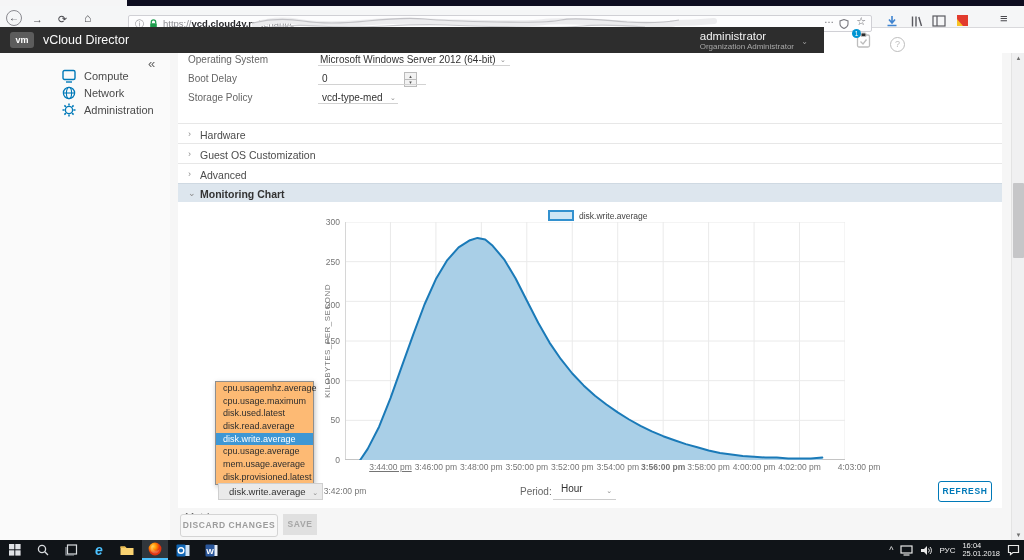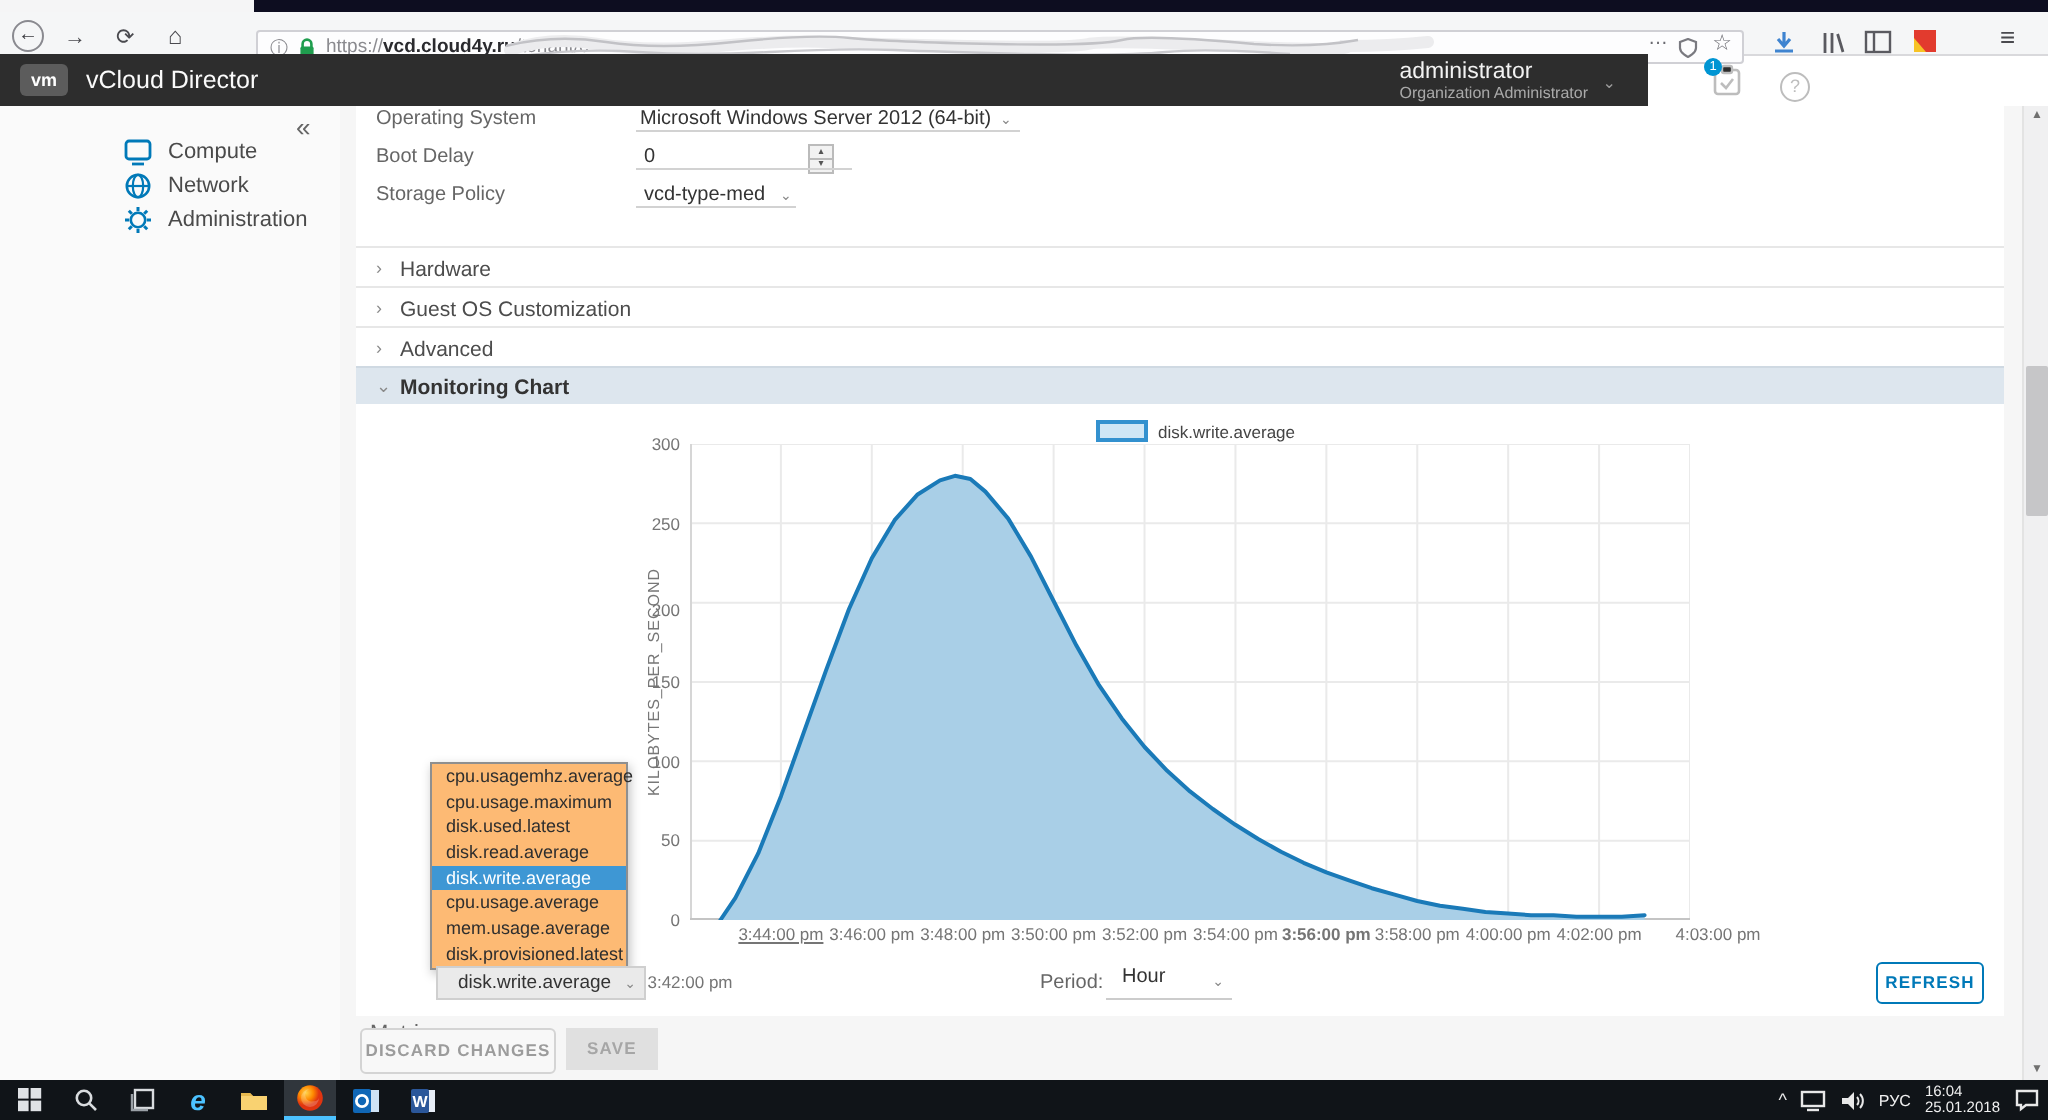--- a/index.html
+++ b/index.html
@@ -68,21 +68,21 @@
   #period-select{position:absolute;left:375px;top:430px;width:55px;height:16px;border-bottom:1px solid #ccc;
                  font-size:10px;color:#333;padding-left:8px}
   #period-select .chev{position:absolute;right:4px;top:4px}
   #refresh-btn{position:absolute;left:760px;top:428px;width:52px;height:19px;border:1px solid #0079b8;
                border-radius:3px;background:#fff;color:#0079b8;font-size:8.5px;letter-spacing:.6px;
                text-align:center;line-height:19px;font-weight:bold}
   
   #discard-btn{position:absolute;left:180px;top:461px;width:96px;height:21px;border:1px solid #d4d4d4;
                border-radius:3px;background:#f8f8f8;color:#9c9c9c;font-size:8.5px;letter-spacing:.6px;
                text-align:center;line-height:21px;font-weight:bold}
-  #save-btn{position:absolute;left:283px;top:461px;width:46px;height:21px;border-radius:0;background:#e0e0e0;
+  #save-btn{position:absolute;left:283px;top:461px;width:34px;height:21px;border-radius:0;background:#e0e0e0;
             color:#a6a6a6;font-size:8.5px;letter-spacing:.6px;text-align:center;line-height:21px;font-weight:bold}
   
   #scrollbar{position:absolute;left:1011px;top:0;width:13px;height:487px;background:#f0f0f1;border-left:1px solid #e3e3e3}
   #scrollbar .arrow{position:absolute;left:0;width:13px;font-size:6px;color:#707070;text-align:center}
   #scrollbar .thumb{position:absolute;left:1px;width:11px;background:#c6c6c8;border-radius:1px}
   
   #taskbar{left:0;top:540px;width:1024px;height:20px;background:#101418}
   .tbslot{position:absolute;top:0;width:26px;height:20px;display:flex;align-items:center;justify-content:center}
   .tbactive{background:#30363c;border-bottom:2px solid #4cc2ff;box-sizing:border-box}
   #tray{position:absolute;right:4px;top:0;height:20px;display:flex;align-items:center;gap:7px;color:#e8e8e8}

